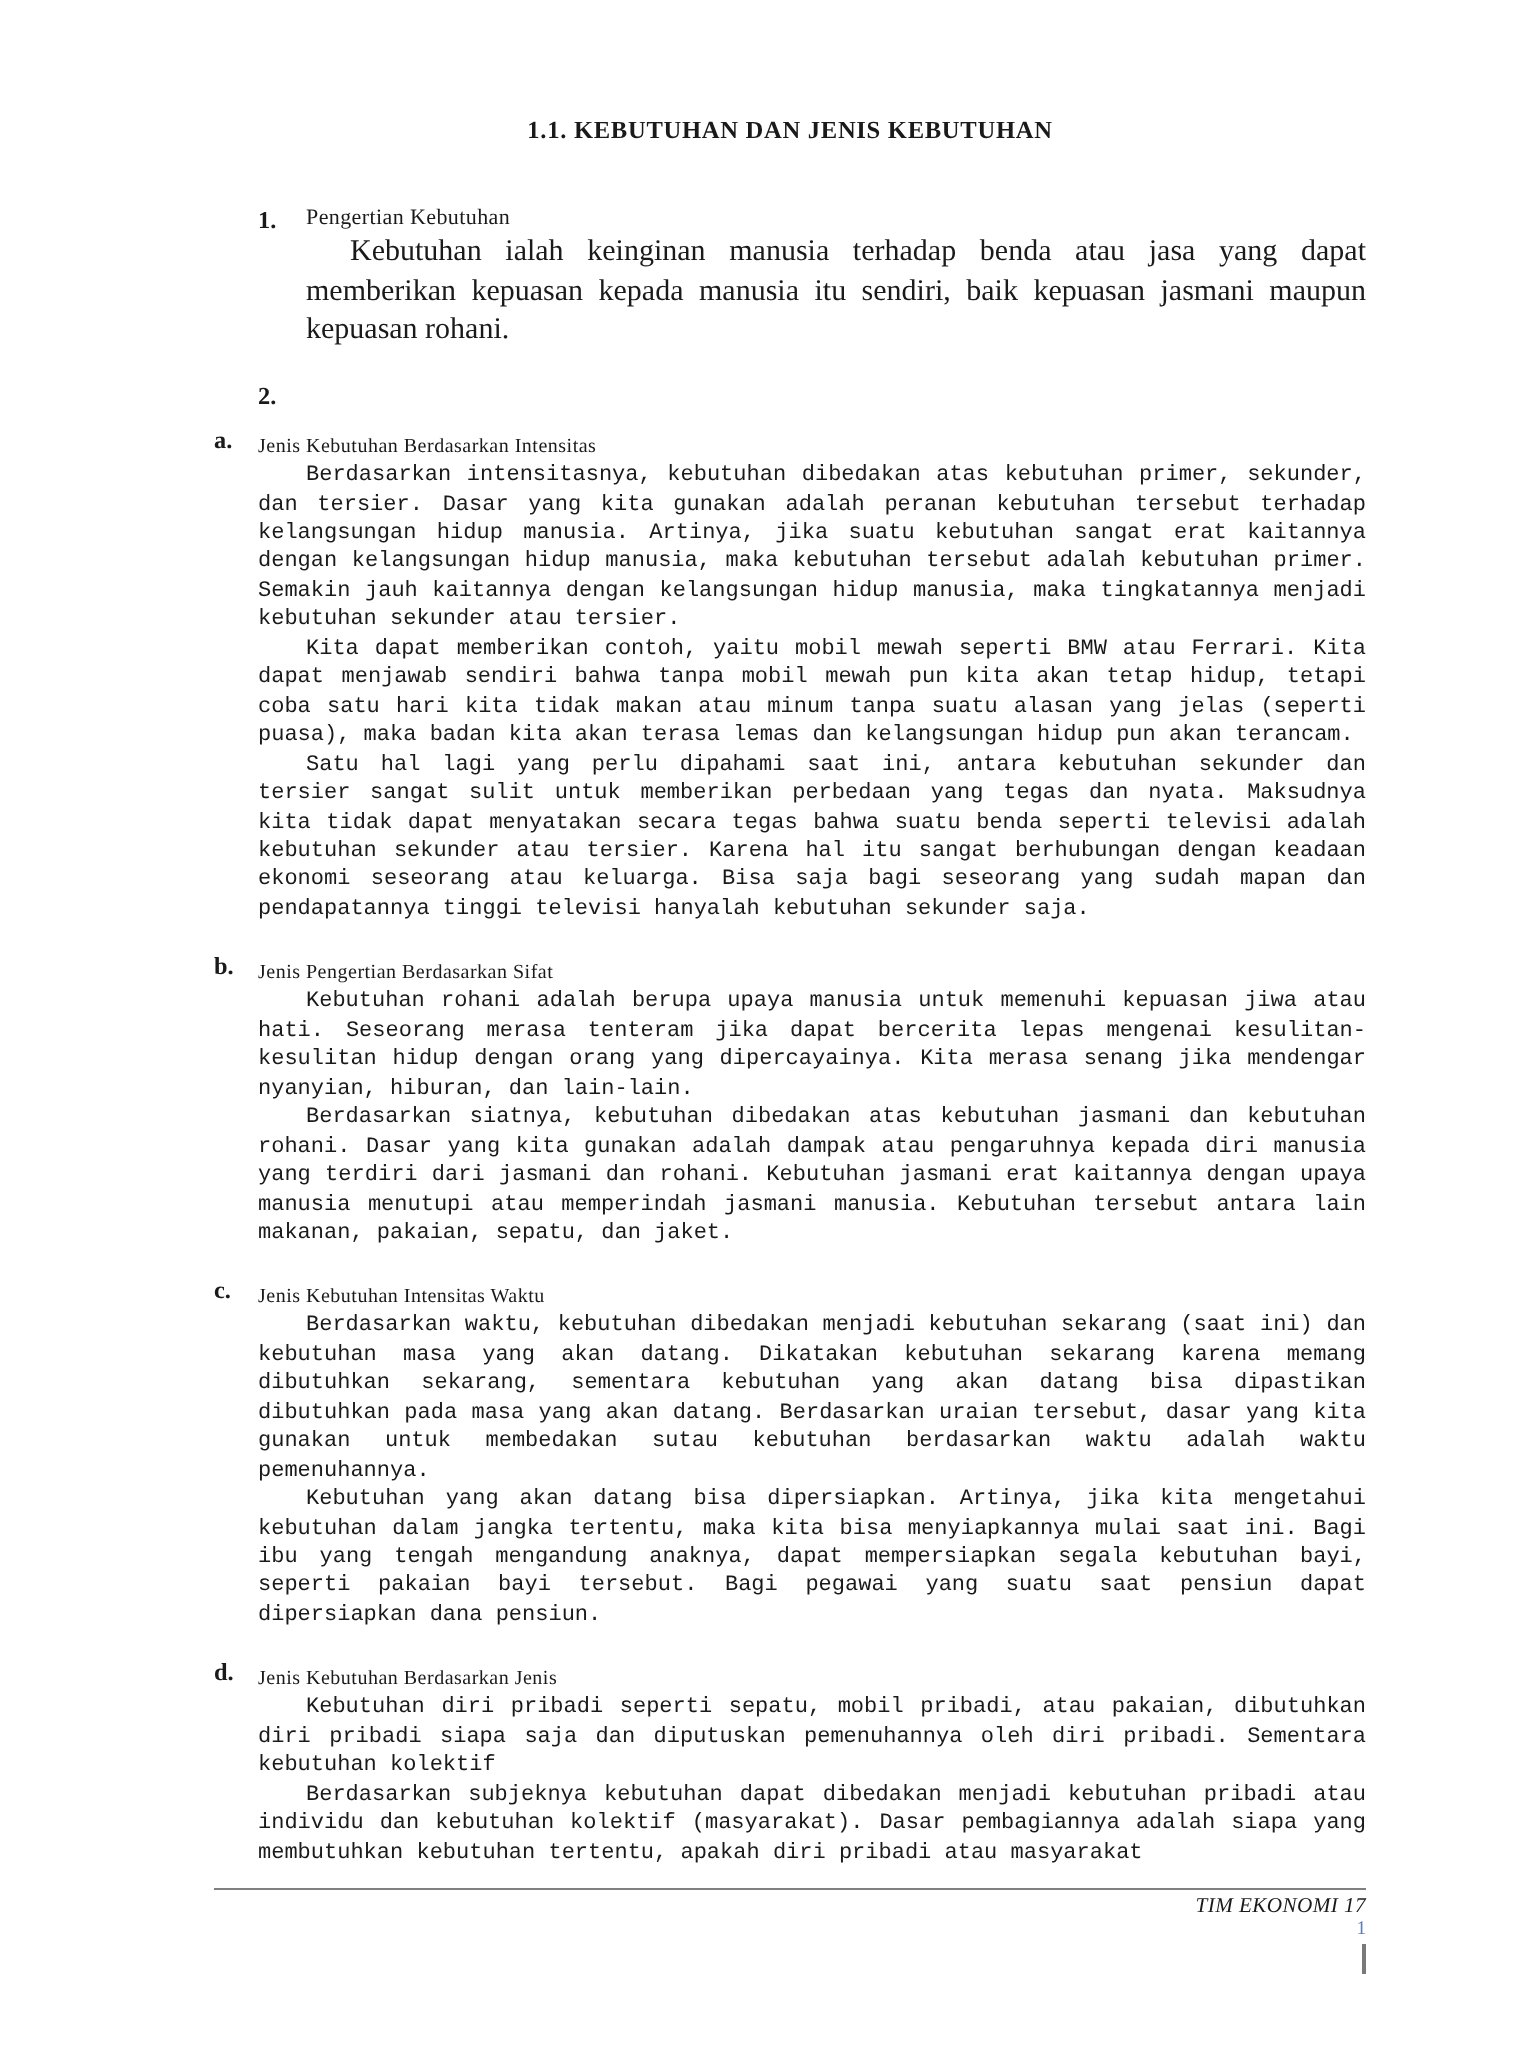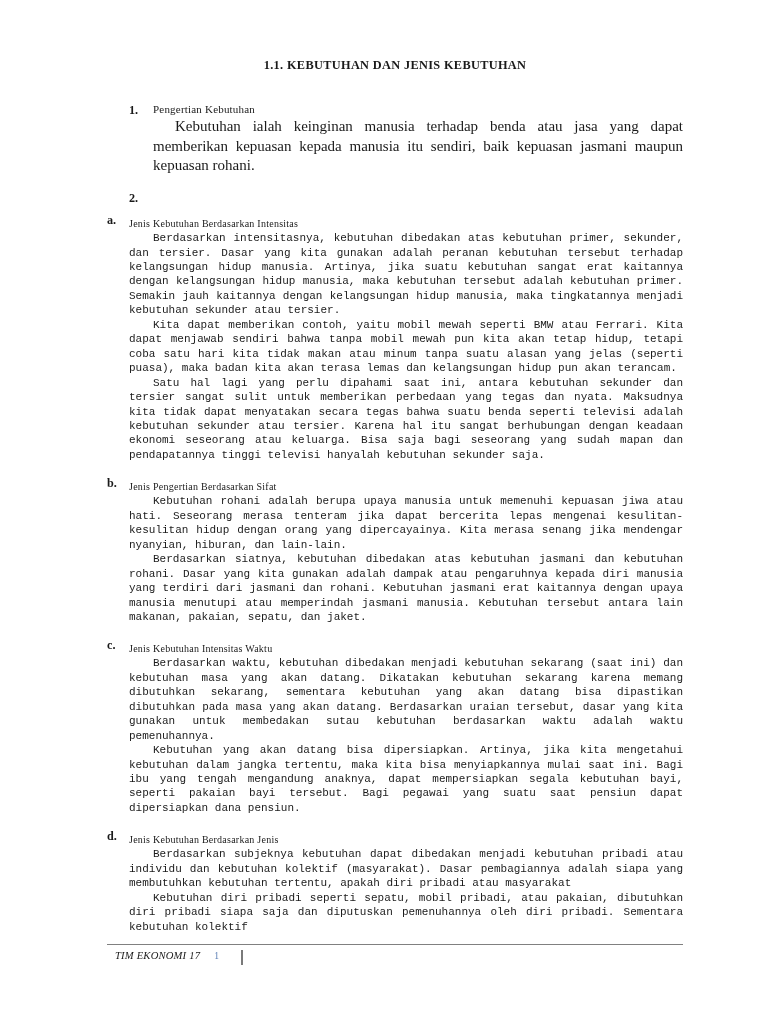--- a/index.html
+++ b/index.html
@@ -110,23 +110,24 @@
     top: 944px;
     width: 576px;
   }
   .footer-rule {
     width: 100%;
     height: 0;
     border-top: 1.4px solid #808080;
   }
   .footer-inner {
     display: flex;
-    align-items: center;
+    align-items: flex-end;
     padding-top: 3px;
     padding-left: 8px;
+    flex-direction: column;
   }
   .footer-label {
     font-style: italic;
     font-size: 10.6px;
     letter-spacing: 0.2px;
     color: #1a1a1a;
   }
   .footer-page {
     font-size: 9.6px;
     color: #5b7fb5;
@@ -188,22 +189,22 @@
       </div>
       <p class="para">Berdasarkan waktu, kebutuhan dibedakan menjadi kebutuhan sekarang (saat ini) dan kebutuhan masa yang akan datang. Dikatakan kebutuhan sekarang karena memang dibutuhkan sekarang, sementara kebutuhan yang akan datang bisa dipastikan dibutuhkan pada masa yang akan datang. Berdasarkan uraian tersebut, dasar yang kita gunakan untuk membedakan sutau kebutuhan berdasarkan waktu adalah waktu pemenuhannya.</p>
       <p class="para">Kebutuhan yang akan datang bisa dipersiapkan. Artinya, jika kita mengetahui kebutuhan dalam jangka tertentu, maka kita bisa menyiapkannya mulai saat ini. Bagi ibu yang tengah mengandung anaknya, dapat mempersiapkan segala kebutuhan bayi, seperti pakaian bayi tersebut. Bagi pegawai yang suatu saat pensiun dapat dipersiapkan dana pensiun.</p>
     </div>
 
     <div class="sec">
       <div class="sec-head-row">
         <span class="sec-marker">d.</span>
         <span class="sec-heading">Jenis Kebutuhan Berdasarkan Jenis</span>
       </div>
+      <p class="para">Kebutuhan diri pribadi seperti sepatu, mobil pribadi, atau pakaian, dibutuhkan diri pribadi siapa saja dan diputuskan pemenuhannya oleh diri pribadi. Sementara kebutuhan kolektif</p>
       <p class="para">Berdasarkan subjeknya kebutuhan dapat dibedakan menjadi kebutuhan pribadi atau individu dan kebutuhan kolektif (masyarakat). Dasar pembagiannya adalah siapa yang membutuhkan kebutuhan tertentu, apakah diri pribadi atau masyarakat</p>
-      <p class="para">Kebutuhan diri pribadi seperti sepatu, mobil pribadi, atau pakaian, dibutuhkan diri pribadi siapa saja dan diputuskan pemenuhannya oleh diri pribadi. Sementara kebutuhan kolektif</p>
     </div>
 
   </div>
 
   <div class="footer">
     <div class="footer-rule"></div>
     <div class="footer-inner">
       <span class="footer-label">TIM EKONOMI 17</span>
       <span class="footer-page">1</span>
       <span class="footer-bar"></span>

